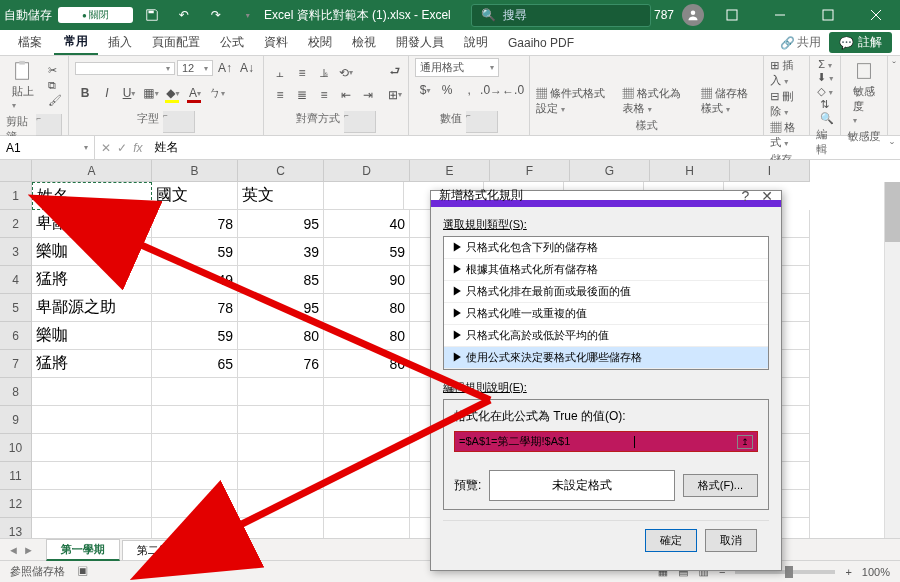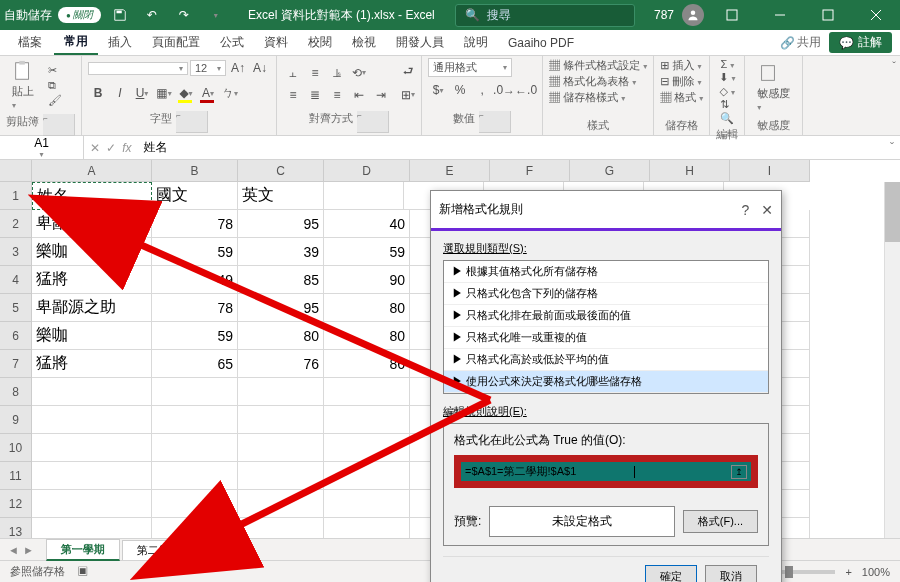--- a/index.html
+++ b/index.html
@@ -1,21 +1,21 @@
 <!DOCTYPE html>
 <html><head>
 <meta charset="utf-8">
 <style>
 * { margin: 0; padding: 0; box-sizing: border-box; font-family: "Microsoft JhengHei", "Segoe UI", sans-serif; }
 body { width: 900px; height: 582px; background: #fff; overflow: hidden; position: relative; }
 
 
 .titlebar { height: 30px; background: #217346; display: flex; align-items: center; color: #fff; font-size: 12px; padding: 0 4px; }
 .titlebar .left { display: flex; align-items: center; gap: 6px; }
-.autosave-badge { background: #fff; color: #217346; border-radius: 8px; padding: 1px 8px; font-size: 10px; display: flex; align-items: center; gap: 2px; font-style: italic; }
+.autosave-badge { background: #fff; color: #217346; border-radius: 3px; padding: 1px 24px; font-size: 10px; display: flex; align-items: center; gap: 2px; }
 .autosave-badge::before { content: "●"; font-size: 8px; }
 .tb-btn { width: 26px; height: 26px; display: flex; align-items: center; justify-content: center; color: #fff; font-size: 12px; }
 .tb-btn svg { width: 14px; height: 14px; fill: #fff; }
 .titlebar .center { flex: 1; display: flex; align-items: center; justify-content: center; gap: 20px; }
 .search-box { background: #185c37; border: 1px solid #3a8e66; padding: 2px 10px; border-radius: 3px; display: flex; align-items: center; gap: 6px; min-width: 180px; color: #cde; }
 .titlebar .right { display: flex; align-items: center; gap: 8px; }
 .user-badge { width: 22px; height: 22px; background: #888; border-radius: 50%; display: flex; align-items: center; justify-content: center; }
 .win-btn { width: 40px; height: 30px; display: flex; align-items: center; justify-content: center; }
 .win-btn svg { width: 12px; height: 12px; stroke: #fff; fill: none; stroke-width: 1; }
 
@@ -45,21 +45,21 @@
 .font-row { display: flex; align-items: center; gap: 2px; margin-bottom: 2px; }
 .font-name { border: 1px solid #ccc; background: #fff; padding: 1px 4px; min-width: 100px; font-size: 11px; display: flex; justify-content: space-between; align-items: center; }
 .font-size { border: 1px solid #ccc; background: #fff; padding: 1px 4px; width: 36px; font-size: 11px; display: flex; justify-content: space-between; align-items: center; }
 .fmt-btn { width: 20px; height: 20px; display: flex; align-items: center; justify-content: center; font-size: 12px; }
 
 
 .align-grid { display: flex; flex-direction: column; gap: 2px; }
 
 
 .formula-bar { height: 24px; border-bottom: 1px solid #d4d4d4; display: flex; align-items: center; font-size: 12px; }
-.name-box { width: 84px; border-right: 1px solid #d4d4d4; padding: 0 6px; display: flex; align-items: center; justify-content: space-between; background: #fff; height: 100%; flex-direction: column; }
+.name-box { width: 95px; border-right: 1px solid #d4d4d4; padding: 0 6px; display: flex; align-items: center; justify-content: space-between; background: #fff; height: 100%; }
 .fbar-btns { display: flex; align-items: center; padding: 0 6px; gap: 6px; color: #999; }
 .fbar-input { flex: 1; padding: 0 6px; }
 
 
 .grid-area { position: relative; height: 378px; overflow: hidden; font-size: 13px; }
 .col-headers { display: flex; height: 22px; position: sticky; top: 0; }
 .corner { width: 32px; height: 22px; background: #e6e6e6; border-right: 1px solid #ccc; border-bottom: 1px solid #ccc; }
 .col-h { height: 22px; background: #e6e6e6; border-right: 1px solid #ccc; border-bottom: 1px solid #ccc; display: flex; align-items: center; justify-content: center; color: #555; font-size: 12px; }
 .col-A { width: 120px; } .col-B,.col-C,.col-D { width: 86px; }
 .col-E,.col-F,.col-G,.col-H,.col-I { width: 80px; }
@@ -77,28 +77,28 @@
 .sheet-add { width: 20px; text-align: center; color: #888; }
 
 
 .status-bar { height: 22px; background: #f3f2f1; border-top: 1px solid #d4d4d4; display: flex; align-items: center; justify-content: space-between; font-size: 11px; padding: 0 10px; color: #555; }
 .status-right { display: flex; align-items: center; gap: 10px; }
 .zoom-slider { width: 100px; height: 4px; background: #ccc; position: relative; }
 .zoom-slider::after { content: ""; width: 8px; height: 12px; background: #888; position: absolute; left: 50%; top: -4px; }
 
 
 .dialog { position: absolute; left: 430px; top: 190px; width: 352px; background: #f0f0f0; border: 1px solid #888; box-shadow: 2px 2px 8px rgba(0,0,0,0.3); font-size: 12px; }
-.dialog-title { height: 40px; display: flex; align-items: center; justify-content: space-between; padding: 0 8px; background: #fff; border-bottom: 3px solid #6d28d9; }
+.dialog-title { height: 16px; display: flex; align-items: center; justify-content: space-between; padding: 0 8px; background: #fff; border-bottom: 7px solid #6d28d9; }
 .dialog-title .right { display: flex; gap: 12px; font-size: 14px; color: #555; }
 .dialog-body { padding: 10px 12px; }
 .dialog-label { margin-bottom: 4px; text-decoration: underline; font-size: 11px; }
 .rule-list { background: #fff; border: 1px solid #888; }
 .rule-list div { padding: 3px 8px; font-size: 11px; border-bottom: 1px solid #eee; }
 .rule-list div.sel { background: #d0e7ff; }
-.formula-input { width: 100%; border: 7px solid #b91c1c; background: #0f766e; padding: 2px 4px; font-size: 11px; display: flex; justify-content: space-between; align-items: center; }
+.formula-input { width: 100%; border: 1px solid #b91c1c; background: #be185d; padding: 2px 4px; font-size: 11px; display: flex; justify-content: space-between; align-items: center; }
 .formula-input .collapse-btn { border: 1px solid #888; width: 16px; height: 14px; font-size: 9px; display: flex; align-items: center; justify-content: center; }
 .preview-row { display: flex; align-items: center; gap: 8px; margin-top: 18px; }
 .preview-box { flex: 1; border: 1px solid #888; background: #fff; text-align: center; padding: 6px 0; }
 .dlg-btn { border: 1px solid #888; background: #e1e1e1; padding: 3px 14px; font-size: 11px; }
 .dialog-footer { display: flex; justify-content: flex-end; gap: 8px; padding: 8px 12px; border-top: 1px solid #ddd; margin-top: 10px; }
 .dlg-btn.primary { border: 1px solid #0067c0; }
 
 
 .arrow-svg { position: absolute; pointer-events: none; }
 
@@ -280,21 +280,21 @@
         <span class="fmt-btn">←.0</span>
       </div>
     </div>
     <div class="label">
         <span>數值</span>
         <span class="corner">⌐</span>
       </div>
   </div>
 
   <div class="ribbon-group">
-    <div class="controls" style="flex-direction:column;align-items:flex-start;gap:1px;font-size:11px">
+    <div class="controls" style="align-items:flex-end;gap:14px;font-size:11px">
       <div>▦ <span>條件式格式設定</span> <span class="dd">▾</span></div>
       <div>▦ <span>格式化為表格</span> <span class="dd">▾</span></div>
       <div>▦ <span>儲存格樣式</span> <span class="dd">▾</span></div>
     </div>
     <div class="label">
         <span>樣式</span>
       </div>
   </div>
 
   <div class="ribbon-group">
@@ -563,22 +563,22 @@
   <div class="dialog-title">
     <span>新增格式化規則</span>
     <div class="right">
       <span>?</span>
       <span>✕</span>
     </div>
   </div>
   <div class="dialog-body">
     <div class="dialog-label">選取規則類型(S):</div>
     <div class="rule-list">
+      <div>▶ 只格式化包含下列的儲存格</div>
       <div>▶ 根據其值格式化所有儲存格</div>
-      <div>▶ 只格式化包含下列的儲存格</div>
       <div>▶ 只格式化排在最前面或最後面的值</div>
       <div>▶ 只格式化唯一或重複的值</div>
       <div>▶ 只格式化高於或低於平均的值</div>
       <div class="sel">▶ 使用公式來決定要格式化哪些儲存格</div>
     </div>
     <div class="dialog-label" style="margin-top:10px">編輯規則說明(E):</div>
     <div style="border:1px solid #888;padding:8px 10px;background:#f0f0f0">
       <div style="margin-bottom:6px">格式化在此公式為 True 的值(O):</div>
       <div class="formula-input">
         <span>=$A$1=第二學期!$A$1</span>

